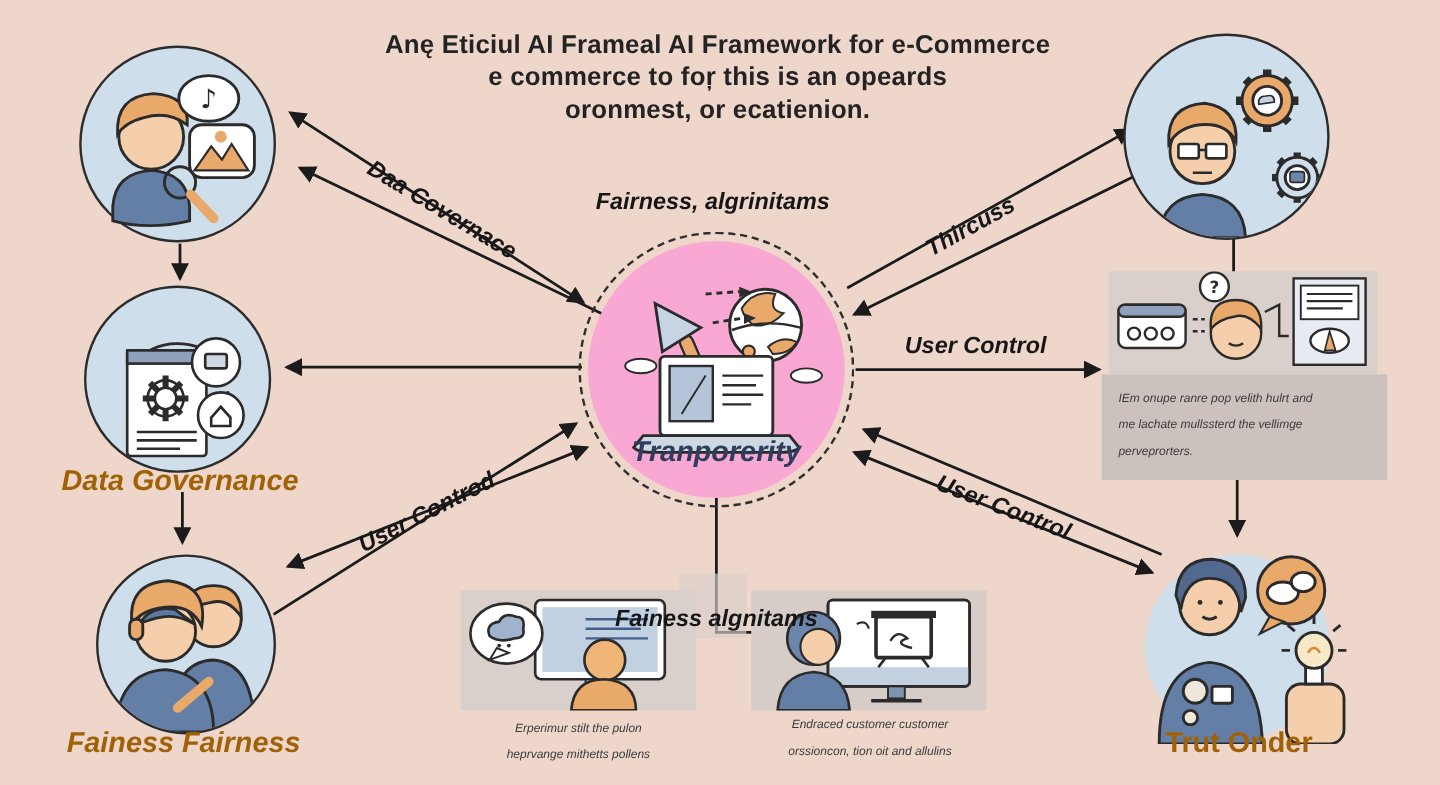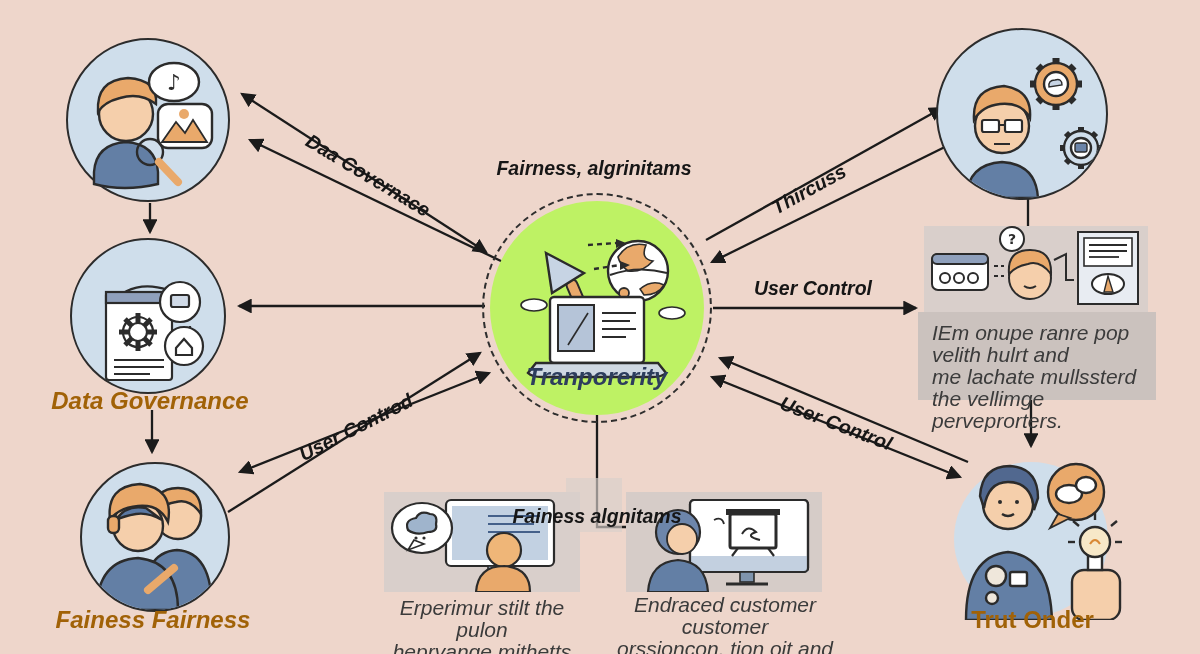--- a/index.html
+++ b/index.html
@@ -3,30 +3,30 @@
 <meta charset="utf-8">
 <style>
   html,body{margin:0;padding:0;background:#eed6cb;font-family:"Liberation Sans",sans-serif;}
   .stage{position:relative;width:1200px;height:654px;overflow:hidden;background:#eed6cb;}
   .abs{position:absolute;}
   .title{left:286px;top:24px;width:624px;text-align:center;font-weight:bold;
          font-size:21.5px;line-height:27px;color:#232323;white-space:pre-line;letter-spacing:.2px;}
   .node-circle{border-radius:50%;background:#cfdeeb;border:2px solid #2c2c2c;box-sizing:border-box;}
   .center-outer{left:482px;top:193px;width:230px;height:230px;border-radius:50%;
                 border:2.5px dashed #2e2e2e;box-sizing:border-box;padding:6px;}
-  .center-inner{width:100%;height:100%;border-radius:50%;background:#bef264;position:relative;overflow:hidden;}
+  .center-inner{width:100%;height:100%;border-radius:50%;background:#f9a8d4;position:relative;overflow:hidden;}
   .center-label{position:absolute;bottom:24px;left:0;width:100%;text-align:center;
                 font-style:italic;font-weight:bold;font-size:24px;color:#2d3d5d;}
   .node-label{font-style:italic;font-weight:bold;font-size:24px;color:#a16207;text-align:center;}
   .node-label.upright{font-style:normal;}
   .edge-label{font-style:italic;font-weight:bold;font-size:19.5px;color:#161616;text-align:center;
               transform-origin:center;white-space:nowrap;}
   .panel{background:#d9cfcb;}
   .caption-box{background:#cbc2be;padding:10px 14px;box-sizing:border-box;}
-  .caption{font-style:italic;font-size:21px;line-height:22px;color:#3b3b3b;white-space:pre-line;}
+  .caption{font-style:italic;font-size:10px;line-height:22px;color:#3b3b3b;white-space:pre-line;}
   .caption.center{text-align:center;}
   svg{display:block;}
   .arrow-layer{left:0;top:0;pointer-events:none;}
 </style>
 </head>
 <body>
 
 <div class="stage">
 
   <svg class="abs arrow-layer" width="1200" height="654" viewBox="0 0 1200 654">
@@ -47,20 +47,23 @@
       <line x1="968" y1="462" x2="720" y2="358" marker-end="url(#ah)"></line>
       <line x1="712" y1="377" x2="960" y2="477" marker-start="url(#ah)" marker-end="url(#ah)"></line>
       <line x1="150" y1="203" x2="150" y2="232" marker-end="url(#ah)"></line>
       <line x1="152" y1="410" x2="152" y2="452" marker-end="url(#ah)"></line>
       <line x1="1028" y1="193" x2="1028" y2="227"></line>
       <line x1="1031" y1="398" x2="1031" y2="446" marker-end="url(#ah)"></line>
       <path d="M597,415 L597,527 L640,527" marker-end="url(#ah)"></path>
     </g>
   </svg>
 
+  <div class="abs title">Anę Eticiul AI Frameal AI Framework for e-Commerce
+e commerce to foŗ this is an opeards
+oronmest, or ecatienion.</div>
 
   <div class="abs node-circle" style="left:66px;top:38px;width:164px;height:164px;">
     <svg width="160" height="160" viewBox="0 0 160 160">
       <g stroke="#2b2b2b" stroke-width="2.4">
         <path d="M26,132 Q28,104 58,102 Q88,104 90,132 L90,144 Q56,152 26,144 Z" fill="#637fa5"></path>
         <circle cx="58" cy="74" r="27" fill="#f5cfab"></circle>
         <path d="M30,72 Q28,40 60,38 Q90,40 88,64 Q72,52 52,58 Q36,62 30,72 Z" fill="#e9a96b"></path>
         <ellipse cx="106" cy="42" rx="25" ry="19" fill="#ffffff"></ellipse>
         <rect x="90" y="64" width="54" height="44" rx="10" fill="#ffffff"></rect>
         <path d="M94,102 L108,82 L117,93 L125,80 L139,102 Z" fill="#e9a96b" stroke-width="1.8"></path>

